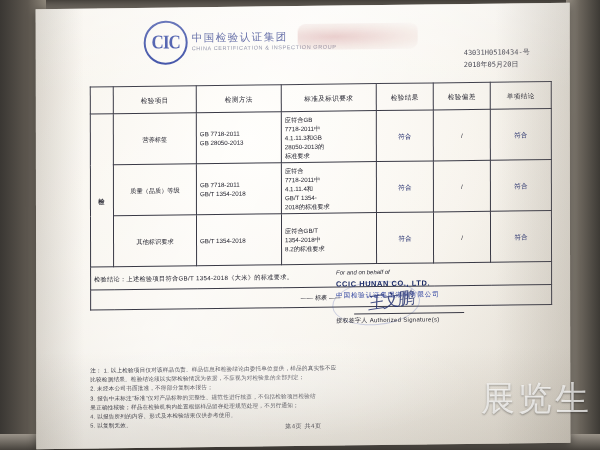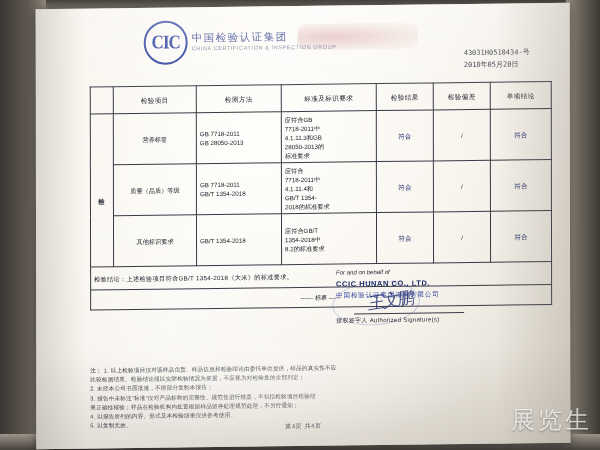--- a/index.html
+++ b/index.html
@@ -273,23 +273,23 @@
     text-align: center;
     font-size: 6px;
     color: #2c2c38;
     letter-spacing: 0.6px;
   }
 
   
   .watermark {
     position: absolute;
     right: 8px;
-    bottom: 14px;
+    bottom: 28px;
     font-family: "DejaVu Serif", serif;
-    font-size: 24px;
+    font-size: 34px;
     color: rgba(255,255,255,0.72);
     letter-spacing: 3px;
     text-shadow: 0 1px 2px rgba(0,0,0,0.35);
     pointer-events: none;
   }
   .glare {
     position: absolute;
     left: 60px; top: 330px;
     width: 420px; height: 110px;
     background: radial-gradient(ellipse at 50% 50%, rgba(255,255,255,0.30) 0%, rgba(255,255,255,0) 70%);

